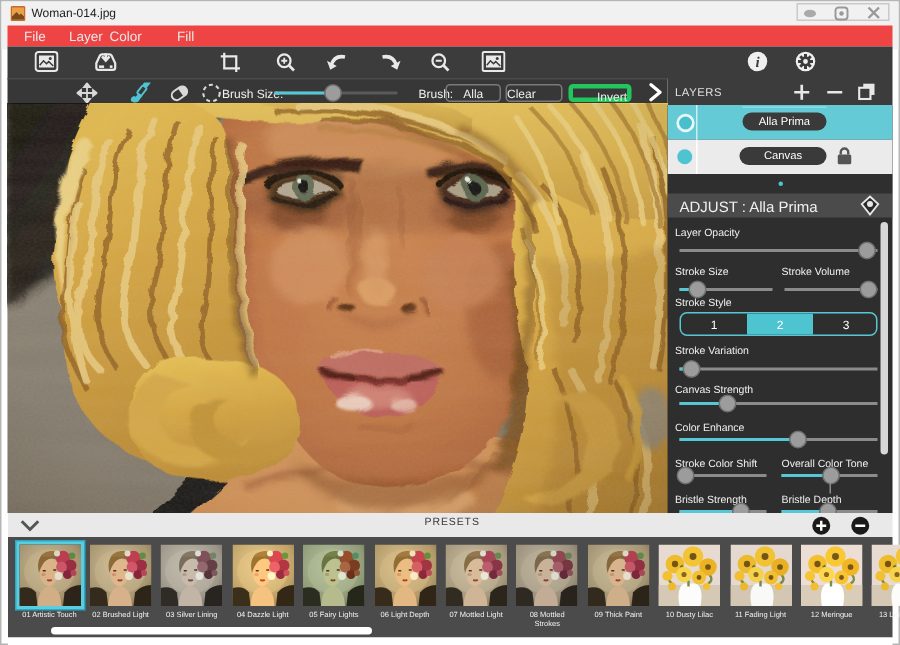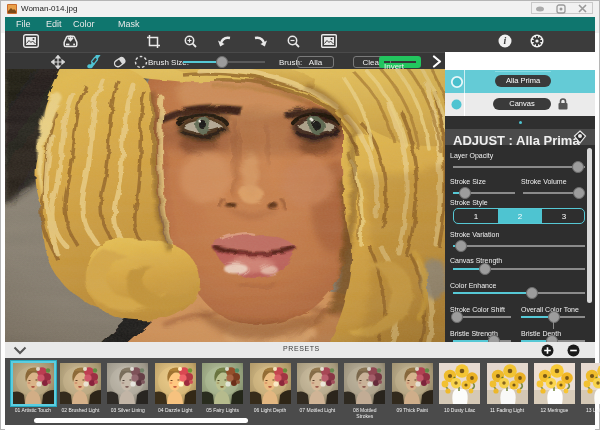--- a/index.html
+++ b/index.html
@@ -8,21 +8,21 @@
 #win { position:absolute; left:0; top:0; width:600px; height:430px;
   background:#fff; border:1px solid #b5b5b5; }
 .abs { position:absolute; }
 
 
 #titlebar { left:0; top:0; width:598px; height:32px; background:#f1f1f1; }
 #titlebar .doc { left:20px; top:3px; font-size:8px; color:#222; }
 #winbtns { right:6px; top:1px; width:62px; height:12px; border:1px solid #c9c9c9; }
 
 
-#menubar { left:4px; top:16px; width:590px; height:14px; background:#0f766e;
+#menubar { left:4px; top:16px; width:590px; height:14px; background:#ef4444;
   color:#e8e8e8; font-size:9px; }
 #menubar span { position:absolute; top:2px; }
 
 
 #toolbar1 { left:4px; top:30px; width:590px; height:21px; background:#3c3c3c; }
 #toolbar2 { left:4px; top:51px; width:440px; height:17px; background:#373737;
   border-top:1px solid #4a4a4a; }
 #layershdr { left:444px; top:51px; width:150px; height:18px; background:#3c3c3c;
   color:#e0e0e0; }
 
@@ -59,23 +59,23 @@
     <svg class="abs" style="right:10px;top:2px" width="54" height="11">
       <ellipse cx="5" cy="6" rx="4" ry="2.5" fill="#aaa"></ellipse>
       <rect x="22" y="2" width="8" height="8" rx="2" fill="none" stroke="#999" stroke-width="1.3"></rect>
       <circle cx="26" cy="6" r="1.5" fill="#999"></circle>
       <path d="M44 2 l7 7 M51 2 l-7 7" stroke="#999" stroke-width="1.6"></path>
     </svg>
   </div>
 
   <div class="abs" id="menubar">
     <span style="left:11px">File</span>
-      <span style="left:41px">Edit</span>
+      <span style="left:41px">Layer</span>
     <span style="left:68px">Color</span>
-      <span style="left:113px">Mask</span>
+      <span style="left:113px">Fill</span>
   </div>
 
   <div class="abs" id="toolbar1">
 
     <svg class="abs" style="left:18px;top:3px" width="16" height="14">
         <rect x="0.7" y="0.7" width="14.6" height="12.6" rx="2" fill="none" stroke="#e9e9e9" stroke-width="1.4"></rect>
         <rect x="3" y="3" width="10" height="8" fill="#e9e9e9"></rect>
         <path d="M3.5 9.5 L6 6.5 L8 8.5 L9.5 7 L12.5 10" stroke="#3c3c3c" stroke-width="1" fill="none"></path>
         <circle cx="10.5" cy="5" r="1" fill="#3c3c3c"></circle>
       </svg>
@@ -161,27 +161,40 @@
         <circle cx="7" cy="7" r="5.5" fill="none" stroke="#d9d9d9" stroke-width="1.4" stroke-dasharray="2.6 2.2"></circle>
       </svg>
     <span class="abs lbl" style="left:143px;top:5px">Brush Size:</span>
     <div class="slider abs" style="left:178px;top:3px;width:82px">
       <div class="track" style="background:#5a5a5a"></div>
         <div class="fill" style="width:38px"></div>
       <div class="thumb" style="left:33px"></div>
     </div>
     <span class="abs lbl" style="left:274px;top:5px">Brush:</span>
     <div class="abs" style="left:292px;top:3px;width:37px;height:12px;border:1px solid #7a7a7a;border-radius:3px;color:#f0f0f0;font-size:8px;text-align:center;line-height:11px">Alla</div>
-    <div class="abs" style="left:348px;top:3px;width:38px;height:12px;border:1px solid #7a7a7a;border-radius:3px;color:#f0f0f0;font-size:8px;text-align:center;line-height:11px">Clear</div>
-    <div class="abs" style="left:374px;top:3px;width:42px;height:12px;border:5px solid #22c55e;border-radius:3px;color:#f0f0f0;font-size:8px;text-align:left;line-height:11px">Invert</div>
+    <div class="abs" style="left:332px;top:3px;width:38px;height:12px;border:1px solid #7a7a7a;border-radius:3px;color:#f0f0f0;font-size:8px;line-height:11px">Clear</div>
+    <div class="abs" style="left:374px;top:3px;width:42px;height:12px;border:3px solid #22c55e;border-radius:3px;color:#f0f0f0;font-size:8px;text-align:right;line-height:11px">Invert</div>
     <svg class="abs" style="left:426px;top:2px" width="12" height="13">
         <path d="M3 1.5 L9 6.5 L3 11.5" stroke="#fff" stroke-width="2.2" fill="none" stroke-linecap="round" stroke-linejoin="round"></path>
       </svg>
   </div>
 
+  <div class="abs" id="layershdr">
+    <span class="abs" style="left:5px;top:5px;font-size:7.5px;letter-spacing:0.4px">LAYERS</span>
+    <svg class="abs" style="left:84px;top:4px" width="11" height="11">
+        <path d="M5.5 0.5 V10.5 M0.5 5.5 H10.5" stroke="#e8e8e8" stroke-width="1.8"></path>
+      </svg>
+    <svg class="abs" style="left:106px;top:4px" width="11" height="11">
+        <path d="M0.5 5.5 H10.5" stroke="#e8e8e8" stroke-width="1.8"></path>
+      </svg>
+    <svg class="abs" style="left:127px;top:3px" width="12" height="12">
+        <rect x="3.5" y="0.8" width="7.5" height="7.5" fill="#e8e8e8"></rect>
+        <rect x="0.8" y="3.5" width="7.5" height="7.5" fill="#3c3c3c" stroke="#e8e8e8" stroke-width="1.4"></rect>
+      </svg>
+  </div>
 
   <div class="abs" id="canvas">
     <svg id="portrait" width="440" height="273" viewBox="4 68 440 273">
   <defs>
     <linearGradient id="bgG" x1="0" y1="0" x2="0" y2="1">
       <stop offset="0" stop-color="#90897b"></stop>
             <stop offset="1" stop-color="#81796c"></stop>
     </linearGradient>
     <radialGradient id="faceG" cx="0.5" cy="0.36" r="0.85">
       <stop offset="0" stop-color="#d6925a"></stop>
@@ -406,21 +419,21 @@
       <svg class="abs" style="left:5px;top:5px" width="14" height="14">
           <circle cx="7" cy="7" r="5.2" fill="#49bfcc" stroke="#e8f7f9" stroke-width="1.8"></circle>
         </svg>
       <div class="abs" style="left:50px;top:5px;width:56px;height:12px;background:#3a3a3a;border-radius:6px;color:#fff;font-size:7.5px;text-align:center;line-height:12px">Alla Prima</div>
       <div class="abs" style="left:50px;top:1px;width:56px;height:1px;background:#8adde6"></div>
     </div>
     <div class="abs" style="left:0;top:46px;width:150px;height:13px;background:#2f2f2f">
       <div class="abs" style="left:74px;top:5px;width:3px;height:3px;border-radius:2px;background:#4ec4d1"></div>
     </div>
     <div class="abs" style="left:0;top:59px;width:150px;height:16px;background:#4b4b4b">
-      <span class="abs" style="left:8px;top:4px;font-size:13px;font-weight:bold;color:#f0f0f0">ADJUST : Alla Prima</span>
+      <span class="abs" style="left:8px;top:4px;font-size:10px;font-weight:normal;color:#f0f0f0">ADJUST : Alla Prima</span>
       <svg class="abs" style="left:128px;top:1px" width="14" height="14">
           <path d="M7 1 L12.5 6 L7 13 L1.5 6 Z" fill="#2a2a2a" stroke="#e8e8e8" stroke-width="1.2"></path>
           <circle cx="7" cy="6" r="2" fill="#e8e8e8"></circle>
         </svg>
     </div>
 
     <span class="lbl" style="left:5px;top:82px">Layer Opacity</span>
     <div class="slider" style="left:8px;top:91px;width:132px">
       <div class="track"></div>
         <div class="thumb" style="left:119px"></div>

